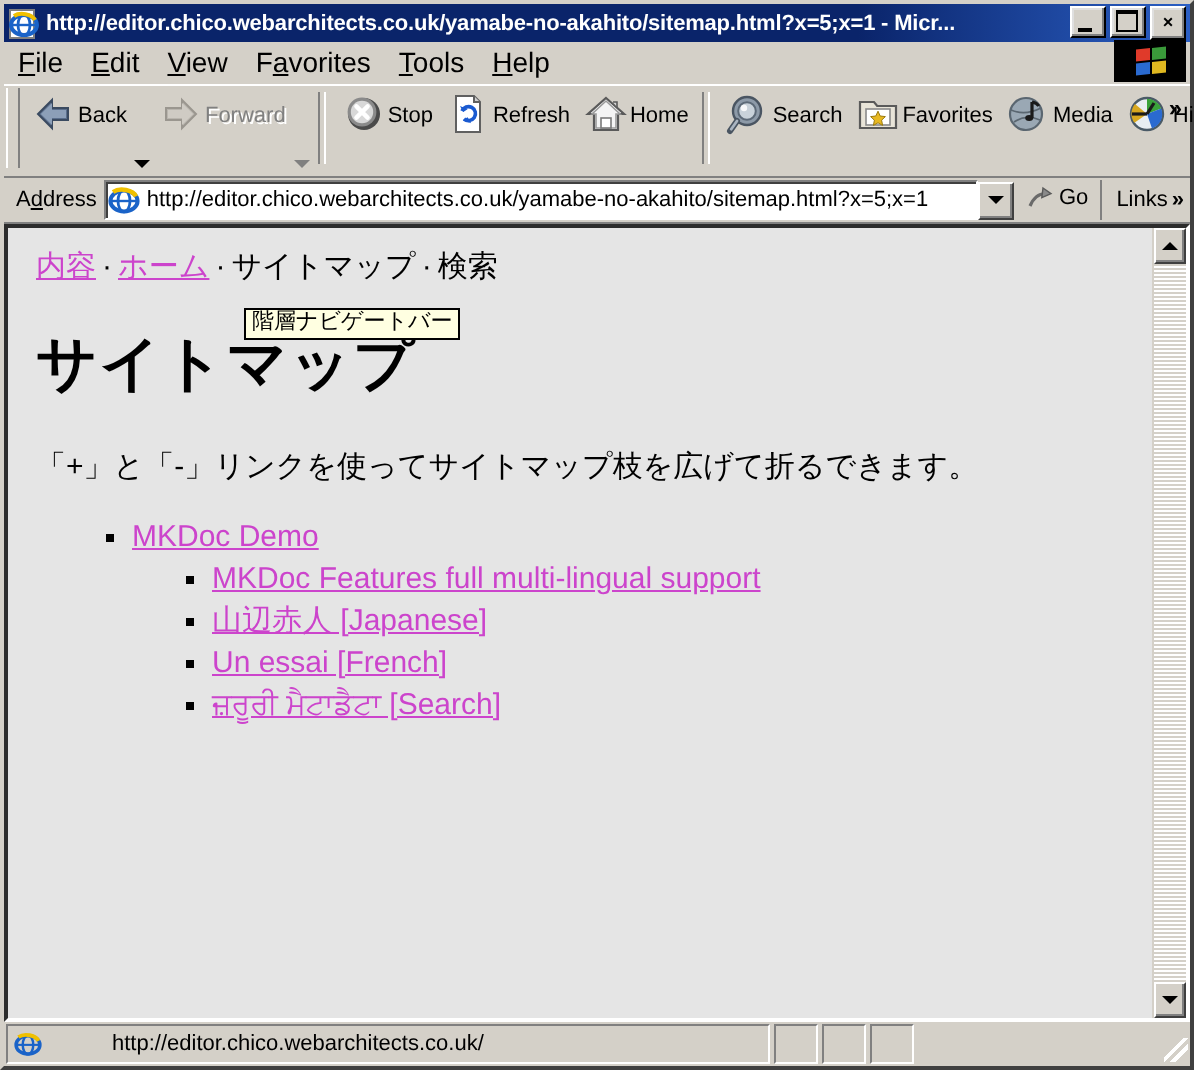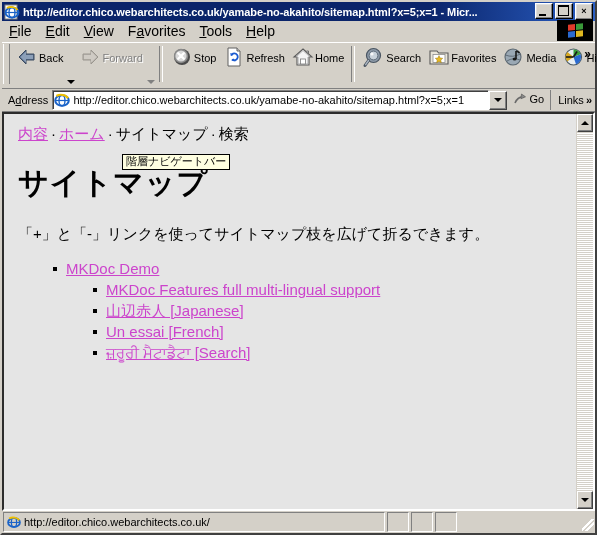--- a/index.html
+++ b/index.html
@@ -288,21 +288,21 @@
     gap: 2px;
   }
   .sb-pane {
     border: 1px solid #808080;
     border-right-color:#ffffff; border-bottom-color:#ffffff;
     display:flex; align-items:center;
     font-size: 11px; color:#000;
     padding: 0 2px;
     overflow:hidden;
   }
-  .sb-main { flex: 1 1 auto; }
+  .sb-main { flex: 1 1 auto; gap: 32px; }
   .sb-small { width: 16px; flex:0 0 auto;}
   .sb-zone { width: 114px; flex:0 0 auto;margin-top:28px; }
   .sb-ie-icon { width:14px;height:14px;margin:0 3px 0 1px;flex:0 0 auto;position:relative;}
   .sb-grip { width: 14px; flex:0 0 auto; position: relative; }
   .sb-grip::after{
     content:""; position:absolute; right:1px; bottom:1px; width:12px; height:12px;
     background:
       linear-gradient(135deg, transparent 40%, #ffffff 40%, #ffffff 52%, transparent 52%),
       linear-gradient(135deg, transparent 62%, #ffffff 62%, #ffffff 74%, transparent 74%);
   }

